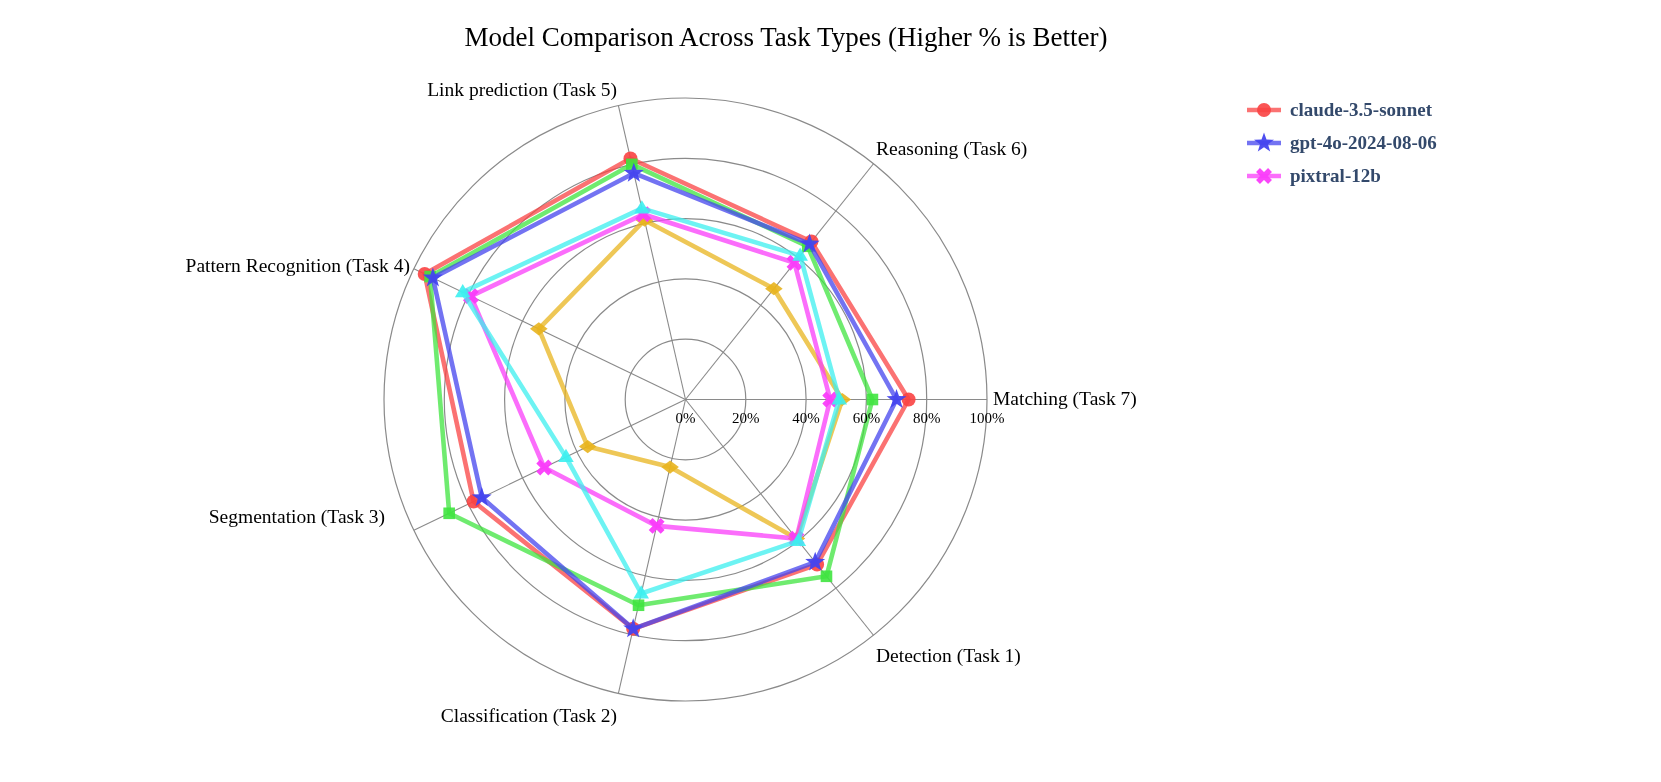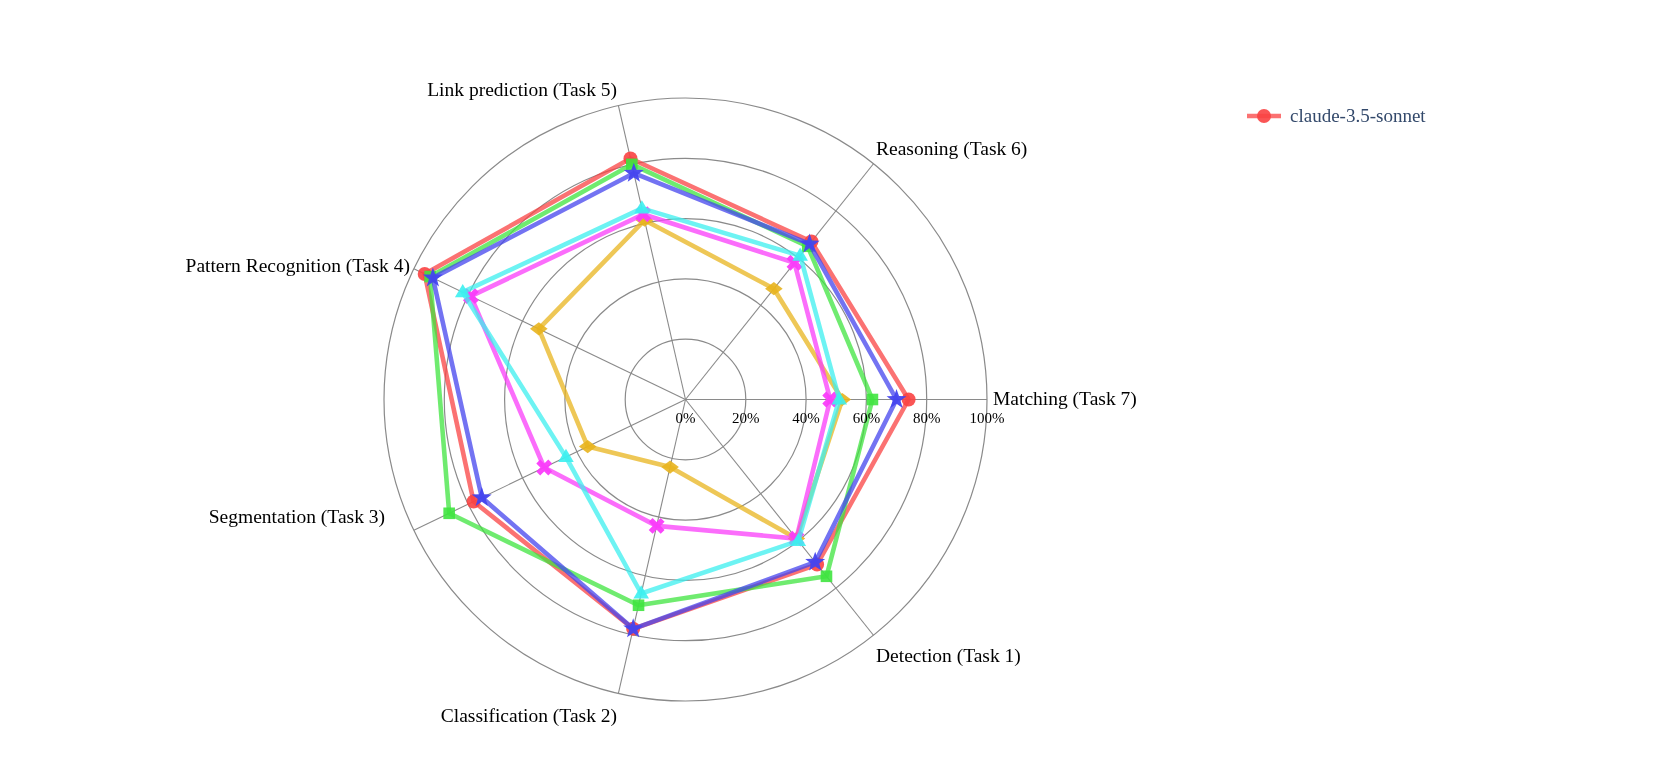--- a/index.html
+++ b/index.html
@@ -21,22 +21,22 @@
     color: #000000;
     white-space: nowrap;
   }
   .legend {
     position: absolute;
     left: 1245px;
     top: 99px;
   }
   .legend-item {
     display: flex;
-    align-items: center;
     height: 33px;
+    font-weight: bold;
   }
   .legend-marker { width: 38px; height: 22px; flex: 0 0 auto; }
   .legend-label {
     font-size: 19px;
     margin-left: 7px;
     white-space: nowrap;
   }
   svg text {
     font-family: "Liberation Serif", "DejaVu Serif", serif;
     fill: #000000;
@@ -128,22 +128,37 @@
       <text x="926.7" y="423" text-anchor="middle" class="tick-label">80%</text>
       <text x="987.0" y="423" text-anchor="middle" class="tick-label">100%</text>
       <text x="993" y="405" text-anchor="start" class="axis-label">Matching (Task 7)</text>
       <text x="876" y="155" text-anchor="start" class="axis-label">Reasoning (Task 6)</text>
       <text x="617" y="96" text-anchor="end" class="axis-label">Link prediction (Task 5)</text>
       <text x="410" y="272" text-anchor="end" class="axis-label">Pattern Recognition (Task 4)</text>
       <text x="385" y="523" text-anchor="end" class="axis-label">Segmentation (Task 3)</text>
       <text x="617" y="722" text-anchor="end" class="axis-label">Classification (Task 2)</text>
       <text x="876" y="662" text-anchor="start" class="axis-label">Detection (Task 1)</text>
     </svg>
+  <div class="chart-title">Model Comparison Across Task Types (Higher % is Better)</div>
   <div class="legend" id="legend">
       <div class="legend-item">
         <svg width="38" height="22" class="legend-marker">
           <line x1="2" y1="11" x2="36" y2="11" stroke="#F94343" stroke-width="4.6" stroke-opacity="0.75"></line>
           <circle fill="#F94343" opacity="0.9" cx="19" cy="11" r="7"></circle>
         </svg>
         <span class="legend-label" style="color: rgb(51, 73, 107);">claude-3.5-sonnet</span>
       </div>
+      <div class="legend-item">
+        <svg width="38" height="22" class="legend-marker">
+          <line x1="2" y1="11" x2="36" y2="11" stroke="#4444EE" stroke-width="4.6" stroke-opacity="0.75"></line>
+          <polygon fill="#4444EE" opacity="0.95" points="19.0,0.5 21.5,7.6 29.0,7.8 23.0,12.3 25.2,19.5 19.0,15.2 12.8,19.5 15.0,12.3 9.0,7.8 16.5,7.6"></polygon>
+        </svg>
+        <span class="legend-label" style="color: rgb(51, 73, 107);">gpt-4o-2024-08-06</span>
+      </div>
+      <div class="legend-item">
+        <svg width="38" height="22" class="legend-marker">
+          <line x1="2" y1="11" x2="36" y2="11" stroke="#FA3CFA" stroke-width="4.6" stroke-opacity="0.75"></line>
+          <path d="M13,5 L25,17 M13,17 L25,5" stroke="#FA3CFA" stroke-width="5.5" stroke-linecap="butt" fill="none" opacity="0.95"></path>
+        </svg>
+        <span class="legend-label" style="color: rgb(51, 73, 107);">pixtral-12b</span>
+      </div>
     </div>
 </div>
 
 </body></html>

